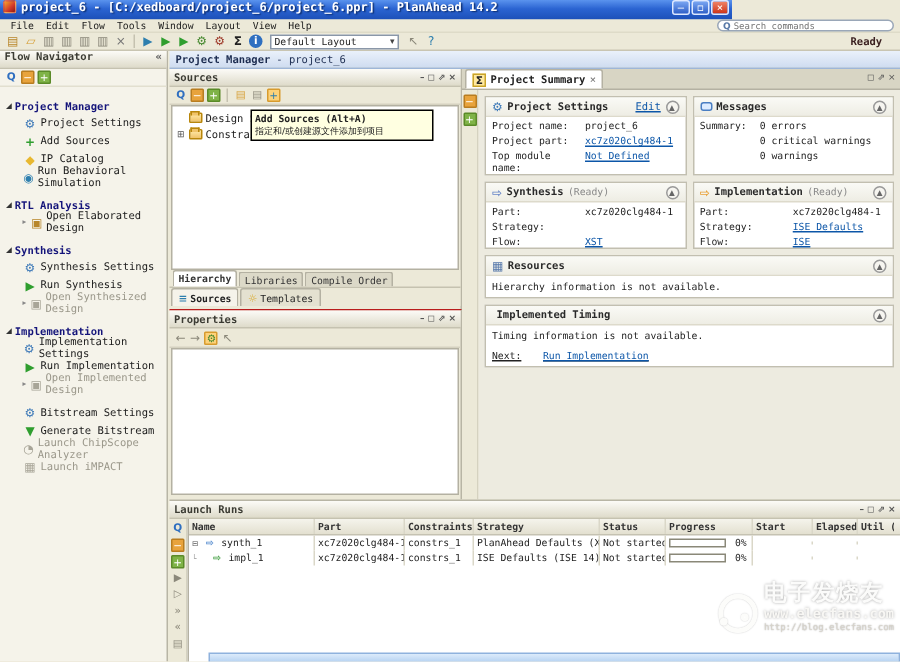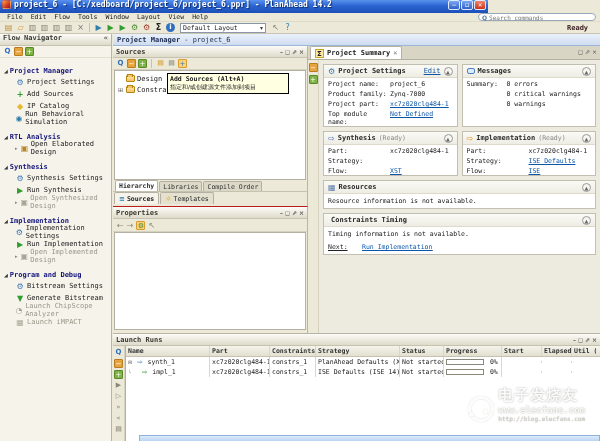--- a/index.html
+++ b/index.html
@@ -173,21 +173,21 @@
   .rt-row .exp { font-size:5px; color:#555; margin-right:1px; font-family:"DejaVu Sans",sans-serif; }
   .rt-row .runarrow { font-family:"DejaVu Sans",sans-serif; font-weight:bold; margin-right:1px; }
   .ra-blue{color:#5b8fd0;} .ra-green{color:#4aa34a;}
   .indent { display:inline-block; width:10px; color:#999; font-size:5px; }
   .pbar { display:inline-block; width:38px; height:6px; border:1px solid #8a8878; background:#fff;
     vertical-align:middle; margin-right:2px; }
   .hscroll { position:absolute; left:13px; right:0; bottom:0; height:7px;
     background:linear-gradient(180deg,#dcebfb,#b9d4f2); border:1px solid #8fb2dd; }
 
   
-  .watermark { position:absolute; right:15px; top:386px; display:flex; align-items:flex-end; gap:4px;
+  .watermark { position:absolute; right:4px; top:386px; display:flex; align-items:flex-end; gap:4px;
     pointer-events:none; z-index:20; }
   .wm-logo { width:26px; height:26px; border:3px solid rgba(252,252,250,0.95); border-radius:50%;
     position:relative; box-shadow:0 0 1px #bbb, inset 0 0 1px #bbb; }
   .wm-logo i { position:absolute; width:5px; height:5px; border:2px solid rgba(252,252,250,0.95);
     border-radius:50%; box-shadow:0 0 1px #bbb; }
   .wm-logo .d1 { left:-2px; bottom:2px; } .wm-logo .d2 { right:3px; bottom:5px; }
   .wm-text { text-align:left; }
   .wm-cn { font-size:15px; font-weight:bold; color:rgba(253,253,252,0.96);
     text-shadow:0 0 2px #aaa; font-family:"DejaVu Sans",sans-serif; letter-spacing:1px; }
   .wm-url { font-size:9px; font-weight:bold; color:rgba(250,249,246,0.95); text-shadow:0 0 2px #aaa; }
@@ -328,24 +328,20 @@
         <span>Run Implementation</span>
       </div>
       <div class="fn-item dis">
         <span class="exp">▸</span>
         <span class="ic">▣</span>
         <span>Open Implemented Design</span>
       </div>
     </div>
 
     <div class="fn-sec">
-      <div class="fn-sec-h">
-        <span class="tri">◢</span>
-        <span class="lbl">Program and Debug</span>
-      </div>
       <div class="fn-item">
         <span class="ic ic-gear">⚙</span>
         <span>Bitstream Settings</span>
       </div>
       <div class="fn-item">
         <span class="ic ic-bit">▼</span>
         <span>Generate Bitstream</span>
       </div>
       <div class="fn-item dis">
         <span class="ic ic-chip">◔</span>
@@ -464,24 +460,20 @@
                 <span class="right">
                   <span class="lnk">Edit</span>
                   <span class="collapse-circ">▲</span>
                 </span>
               </div>
               <div class="kv">
                 <span class="k">Project name:</span>
                 <span>project_6</span>
               </div>
               <div class="kv">
-                <span class="k">Product family:</span>
-                <span>Zynq-7000</span>
-              </div>
-              <div class="kv">
                 <span class="k">Project part:</span>
                 <span class="lnk">xc7z020clg484-1</span>
               </div>
               <div class="kv">
                 <span class="k">Top module name:</span>
                 <span class="lnk">Not Defined</span>
               </div>
             </div>
             <div class="sum-box">
               <div class="sec-h">
@@ -553,27 +545,27 @@
           </div>
 
           <div class="sum-box" style="margin-bottom:4px;">
             <div class="sec-h">
               <span class="sic sic-res">▦</span>
               <span class="st">Resources</span>
               <span class="right">
                   <span class="collapse-circ">▲</span>
                 </span>
             </div>
-            <div class="plain-text">Resource information is not available.</div>
+            <div class="plain-text">Hierarchy information is not available.</div>
           </div>
 
           <div class="sum-box">
             <div class="sec-h">
               <span class="sic sic-time"></span>
-              <span class="st">Constraints Timing</span>
+              <span class="st">Implemented Timing</span>
               <span class="right">
                   <span class="collapse-circ">▲</span>
                 </span>
             </div>
             <div class="plain-text">Timing information is not available.</div>
             <div class="kv" style="padding-bottom:3px;text-decoration:underline;">
               <span class="k" style="width:34px;">Next:</span>
               <span class="lnk">Run Implementation</span>
             </div>
           </div>

